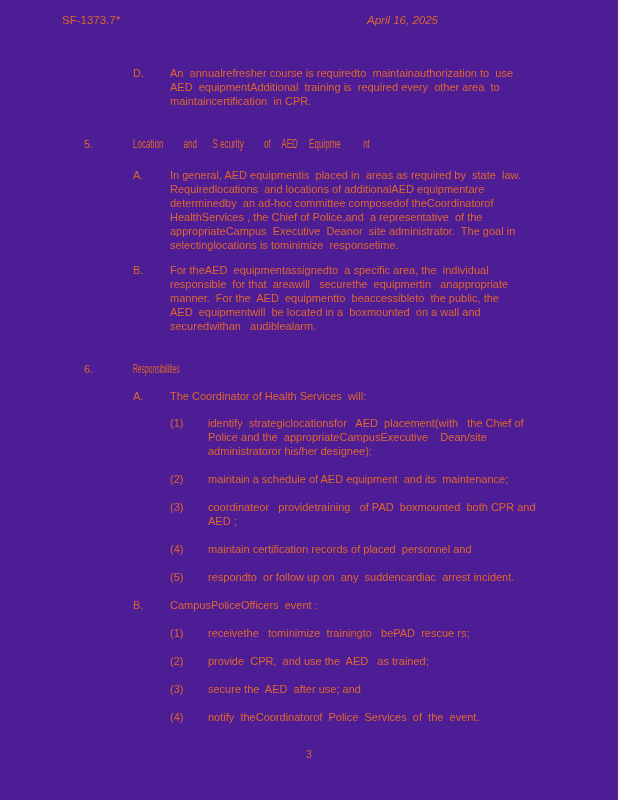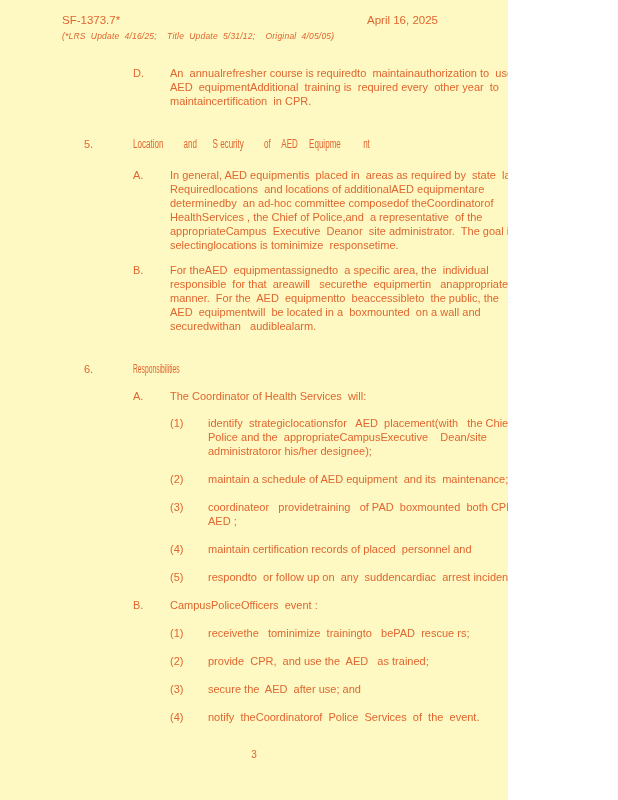--- a/index.html
+++ b/index.html
@@ -1,19 +1,19 @@
 <!DOCTYPE html>
 <html><head>
 <meta charset="utf-8">
 <style>
   html,body{margin:0;padding:0;background:#ffffff;}
   .page{
     position:relative;
-    width:508px;height:800px;
-    background:#fef9c3;
+    width:618px;height:800px;
+    background:#4c1d95;
     font-family:"Liberation Sans","DejaVu Sans",sans-serif;
     color:#E0662F;
     font-size:11px;
     line-height:14px;
     overflow:hidden;
   }
   .block{position:absolute;}
   .flexrow{display:flex;align-items:flex-start;}
   .num-col{width:49px;flex:0 0 49px;}
   .lbl-col{width:37px;flex:0 0 37px;}
@@ -26,27 +26,26 @@
   .hdr{font-size:11.5px;}
   .revision{font-size:8.5px;font-style:italic;letter-spacing:0.2px;white-space:pre;}
   .footer{left:0;width:100%;text-align:center;font-size:10px;}
 </style>
 </head>
 <body>
 
 <div class="page">
 
   <div class="block hdr" style="top:13px;left:62px;">SF-1373.7*</div>
-  <div class="block hdr" style="top:13px;left:367px;">April 16, 2025</div>
-  <div class="block revision" style="top:29px;left:62px;">(*LRS  Update  4/16/25;    Title  Update  5/31/12;    Original  4/05/05)</div>
+  <div class="block hdr" style="top:13px;left:367px;font-style:italic;">April 16, 2025</div>
 
   <div class="block flexrow" style="top:66px;left:133px;">
     <span class="lbl-col">D.</span>
     <span class="txt">An  annualrefresher course is requiredto  maintainauthorization to  use
-AED  equipmentAdditional  training is  required every  other year  to
+AED  equipmentAdditional  training is  required every  other area  to
 maintaincertification  in CPR.</span>
   </div>
 
   <div class="block flexrow" style="top:137px;left:84px;">
     <span class="num-col">5.</span>
     <span class="cond cond-title">Location         and       S ecurity         of     AED     Equipme          nt</span>
   </div>
 
   <div class="block flexrow" style="top:168px;left:133px;">
     <span class="lbl-col">A.</span>

